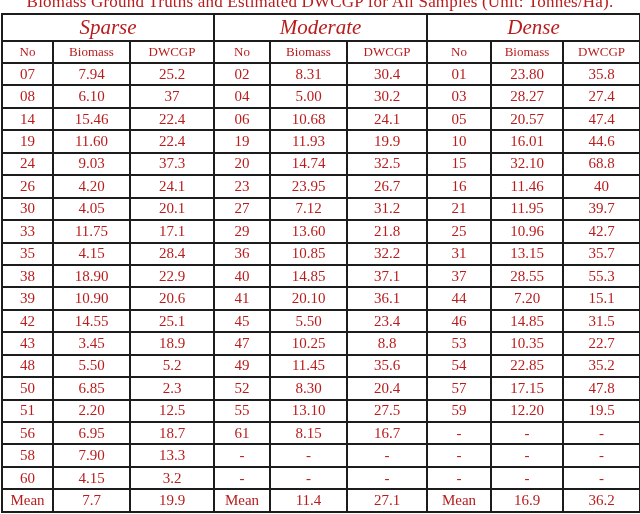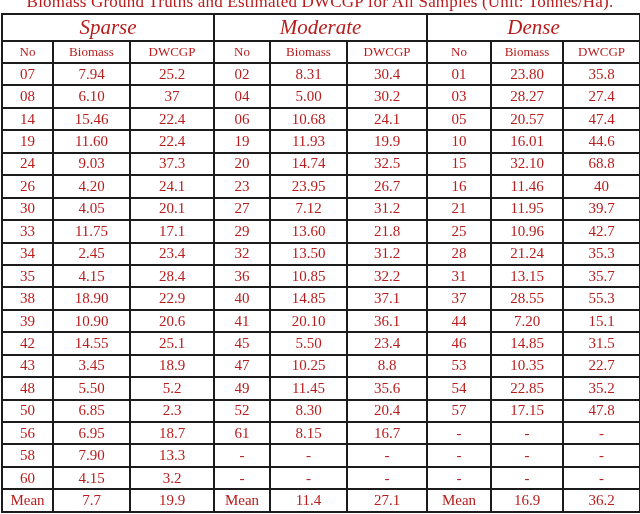--- a/index.html
+++ b/index.html
@@ -157,31 +157,20 @@
           <td>11.75</td>
           <td>17.1</td>
           <td>29</td>
           <td>13.60</td>
           <td>21.8</td>
           <td>25</td>
           <td>10.96</td>
           <td>42.7</td>
         </tr>
         <tr>
-          <td>34</td>
-          <td>2.45</td>
-          <td>23.4</td>
-          <td>32</td>
-          <td>13.50</td>
-          <td>31.2</td>
-          <td>28</td>
-          <td>21.24</td>
-          <td>35.3</td>
-        </tr>
-        <tr>
           <td>35</td>
           <td>4.15</td>
           <td>28.4</td>
           <td>36</td>
           <td>10.85</td>
           <td>32.2</td>
           <td>31</td>
           <td>13.15</td>
           <td>35.7</td>
         </tr>
@@ -245,20 +234,31 @@
           <td>6.85</td>
           <td>2.3</td>
           <td>52</td>
           <td>8.30</td>
           <td>20.4</td>
           <td>57</td>
           <td>17.15</td>
           <td>47.8</td>
         </tr>
         <tr>
+          <td>51</td>
+          <td>2.20</td>
+          <td>12.5</td>
+          <td>55</td>
+          <td>13.10</td>
+          <td>27.5</td>
+          <td>59</td>
+          <td>12.20</td>
+          <td>19.5</td>
+        </tr>
+        <tr>
           <td>56</td>
           <td>6.95</td>
           <td>18.7</td>
           <td>61</td>
           <td>8.15</td>
           <td>16.7</td>
           <td>-</td>
           <td>-</td>
           <td>-</td>
         </tr>

